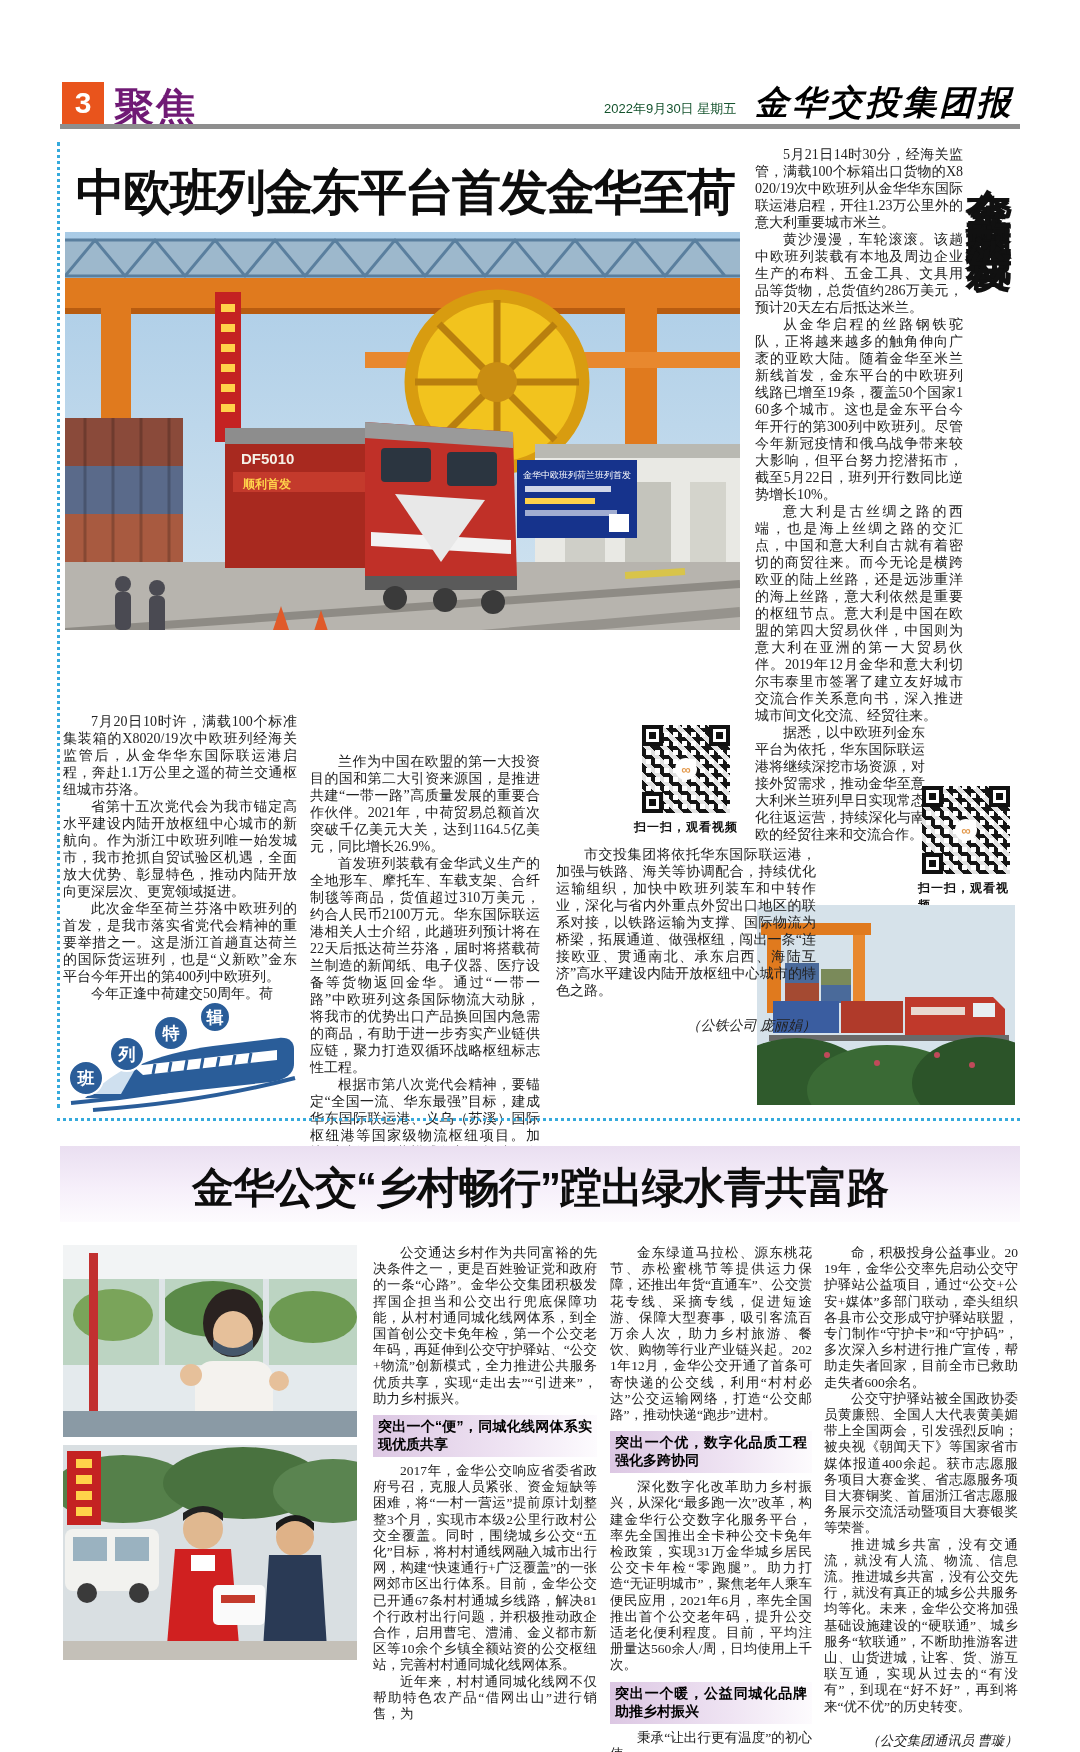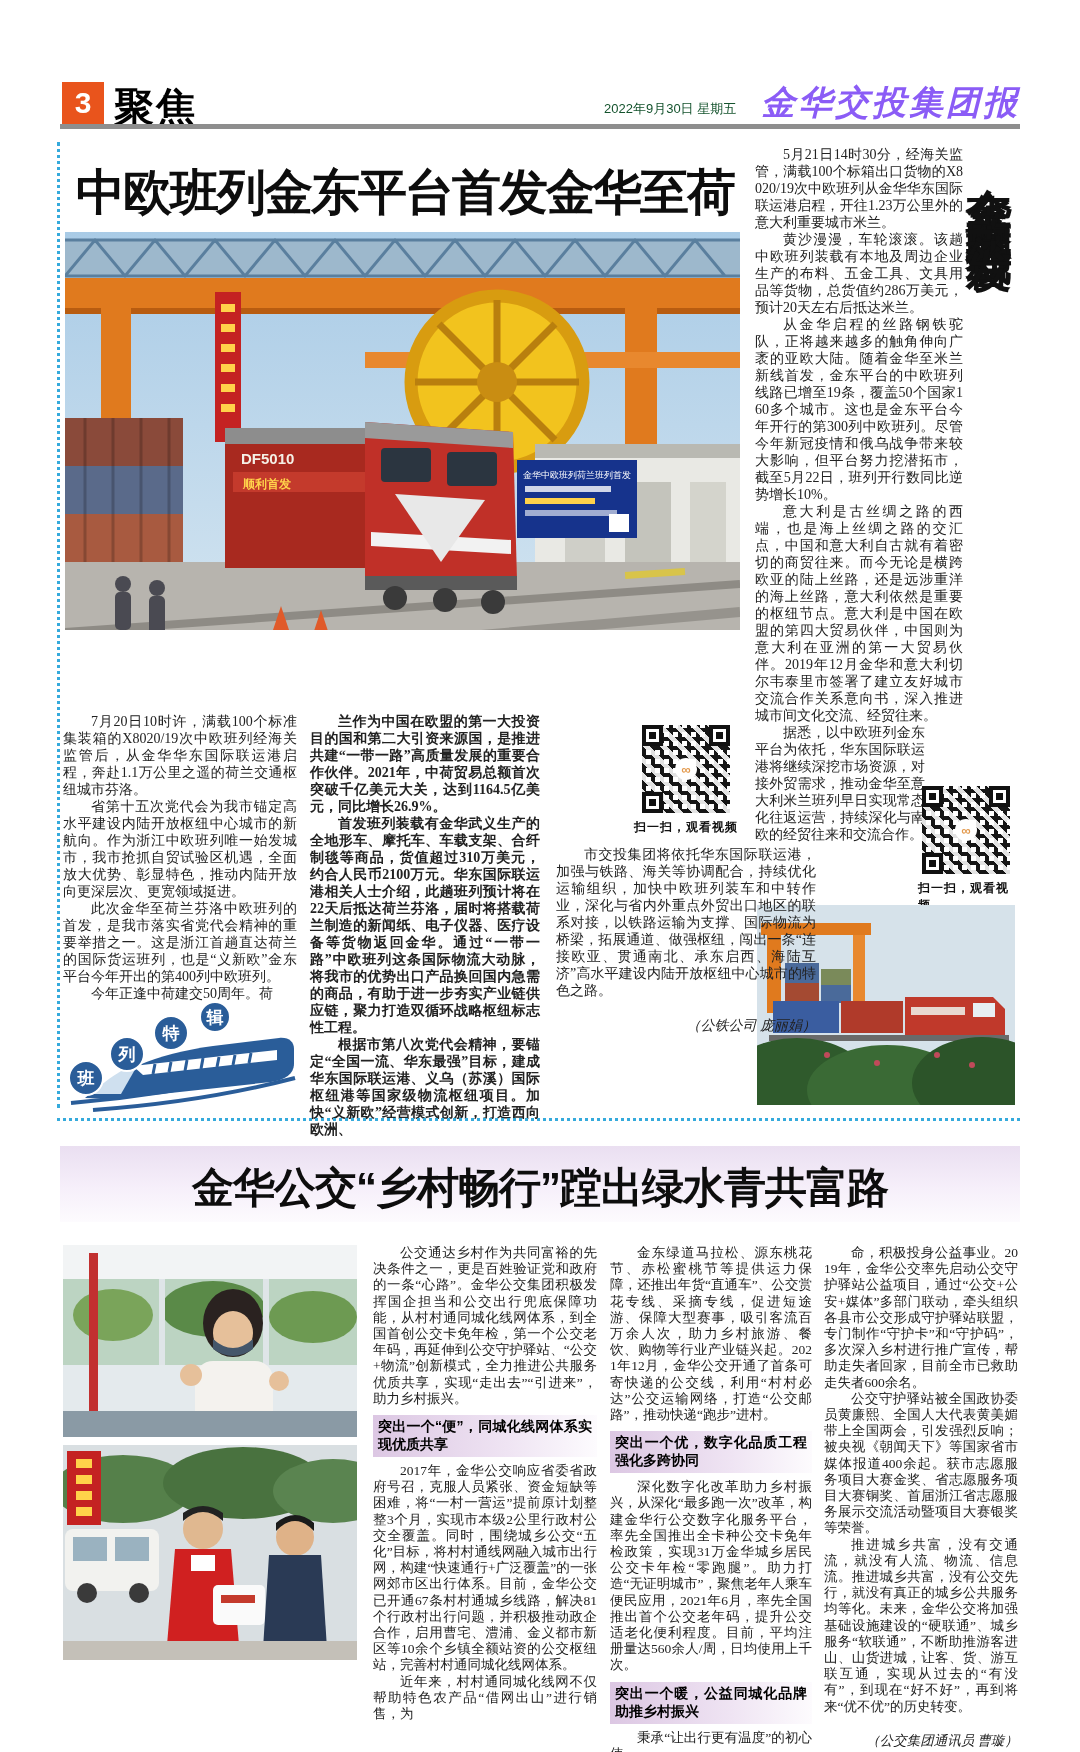--- a/index.html
+++ b/index.html
@@ -5,44 +5,44 @@
   * { box-sizing: border-box; margin: 0; padding: 0; }
   html,body { background:#fff; }
   .page { position:relative; width:1080px; height:1752px; background:#fff;
           font-family:"Liberation Serif", serif; color:#1a1a1a; overflow:hidden; }
   .abs { position:absolute; }
 
   
   .pagenum { left:62px; top:82px; width:42px; height:42px; background:#e9541c; color:#fff;
              display:flex; align-items:center; justify-content:center;
              font:bold 30px "Liberation Sans", sans-serif; }
-  .section-title { left:114px; top:80px; font:bold 40px "Liberation Sans", sans-serif; color:#000000; letter-spacing:2px; }
+  .section-title { left:114px; top:80px; font:bold 40px "Liberation Sans", sans-serif; color:#701a75; letter-spacing:2px; }
   .issue-date { left:604px; top:100px; width:140px; font:13px "Liberation Sans", sans-serif; color:#14532d; }
-  .masthead { left:748px; top:80px; width:272px; text-align:right; color:#8b5cf6;
+  .masthead { left:748px; top:80px; width:272px; text-align:center; color:#000000;
               font:bold italic 34px "Liberation Serif", serif; letter-spacing:3px; }
   .header-rule { left:60px; top:124px; width:960px; height:5px; background:#8e8e8e; }
 
   
   .art1-frame { left:57px; top:142px; width:4px; height:966px; border-left:3px dotted #35aadc; }
   .divider { left:57px; top:1118px; width:963px; height:0; border-top:3px dotted #35aadc; }
 
   .headline1 { left:66px; top:160px; width:678px; text-align:center;
                font:bold 49px "Liberation Sans", sans-serif; letter-spacing:-2px; color:#0d0d0d; }
 
   .v-headline { left:960px; top:152px; width:60px; height:650px;
                 writing-mode:vertical-rl; text-orientation:upright;
                 font:bold 46px "Liberation Serif", serif; letter-spacing:5px; color:#111; }
 
   .body-col { font-size:14px; line-height:17px; text-align:justify; word-break:break-all; color:#222; }
   .body-col p { text-indent:2em; }
   .rcol { left:755px; top:146px; width:208px; }
   .rcol .narrow { width:170px; }
 
   .colA { left:63px;  top:713px; width:234px; }
-  .colB { left:310px; top:713px; width:230px;font-weight:bold; }
+  .colB { left:310px; top:753px; width:230px; }
   .colC { left:556px; top:713px; width:260px; }
 
   .byline { text-align:right; font-style:italic; margin-top:18px; text-indent:0 !important; }
 
   
   .qr-wrap { display:flex; flex-direction:column; align-items:center; }
   .qr { width:88px; height:88px; position:relative; background-color:#fff;
         background-image:
           repeating-linear-gradient(45deg, rgba(255,255,255,.88) 0 5px, transparent 5px 12px),
           repeating-linear-gradient(0deg, #161616 0 4px, transparent 4px 9px),

